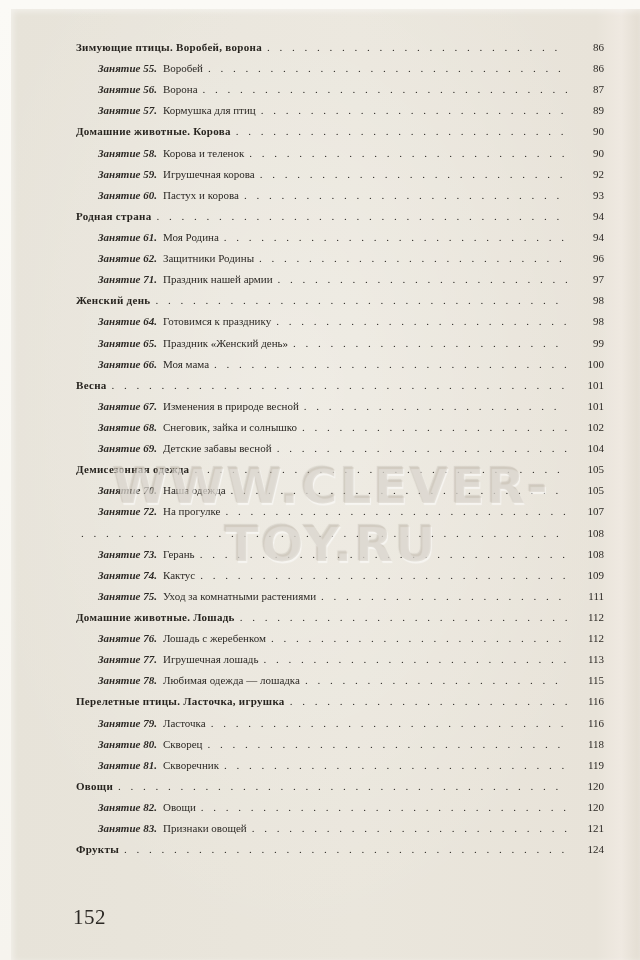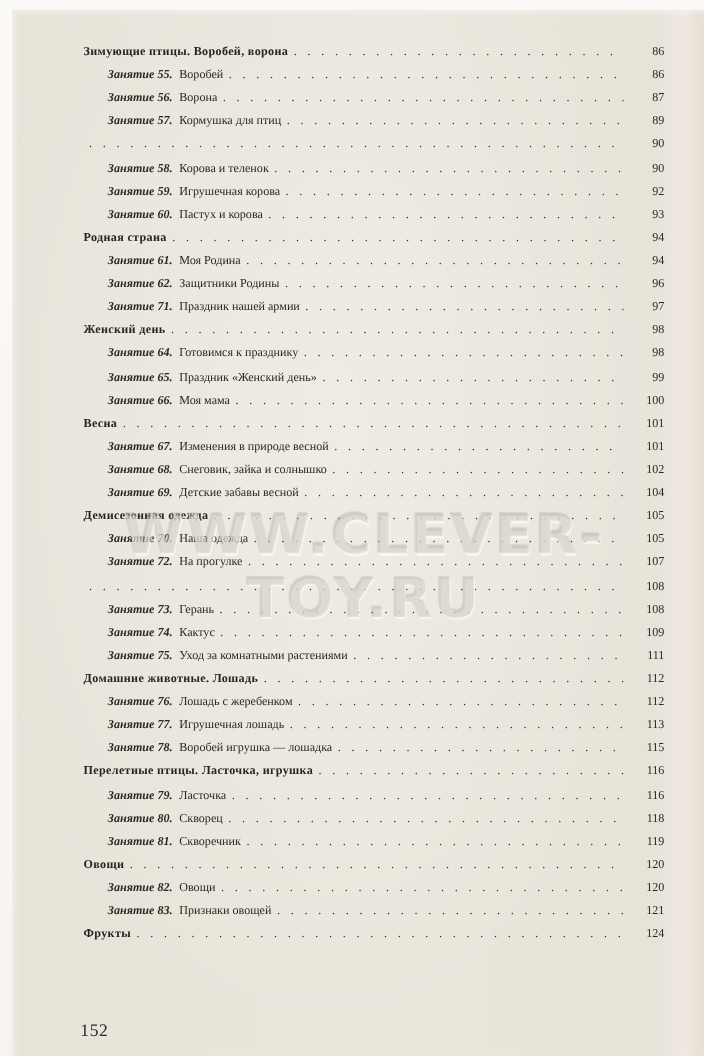--- a/index.html
+++ b/index.html
@@ -84,22 +84,22 @@
     letter-spacing: 2px;
     color: rgba(198,190,176,0.38);
     text-shadow:
       1px 2px 1px rgba(255,255,255,0.55),
       -1px -1px 1px rgba(110,100,85,0.16);
     pointer-events: none;
   }
   .folio {
     position: absolute;
     left: 62px;
-    top: 920px;
-    font-size: 16px;
+    top: 896px;
+    font-size: 21px;
     color: #2c2925;
     letter-spacing: 0.5px;
   }
 </style>
 </head>
 <body>
 
 <div class="scan-frame">
   <div class="page">
     <div class="toc" id="toc">
@@ -122,20 +122,21 @@
     <span class="pagenum">87</span>
   </div>
         <div class="toc-row lesson">
     <span class="prefix">Занятие 57.</span>
     <span class="title">Кормушка для птиц</span>
     <span class="leader"></span>
     <span class="pagenum">89</span>
   </div>
         <div class="toc-row section">
 
+    <span class="title">Домашние животные. Корова</span>
     <span class="leader"></span>
     <span class="pagenum">90</span>
   </div>
         <div class="toc-row lesson">
     <span class="prefix">Занятие 58.</span>
     <span class="title">Корова и теленок</span>
     <span class="leader"></span>
     <span class="pagenum">90</span>
   </div>
         <div class="toc-row lesson">
@@ -276,21 +277,21 @@
     <span class="pagenum">112</span>
   </div>
         <div class="toc-row lesson">
     <span class="prefix">Занятие 77.</span>
     <span class="title">Игрушечная лошадь</span>
     <span class="leader"></span>
     <span class="pagenum">113</span>
   </div>
         <div class="toc-row lesson">
     <span class="prefix">Занятие 78.</span>
-    <span class="title">Воробей игрушка — лошадка</span>
+    <span class="title">Любимая одежда — лошадка</span>
     <span class="leader"></span>
     <span class="pagenum">115</span>
   </div>
         <div class="toc-row section">
 
     <span class="title">Перелетные птицы. Ласточка, игрушка</span>
     <span class="leader"></span>
     <span class="pagenum">116</span>
   </div>
         <div class="toc-row lesson">

